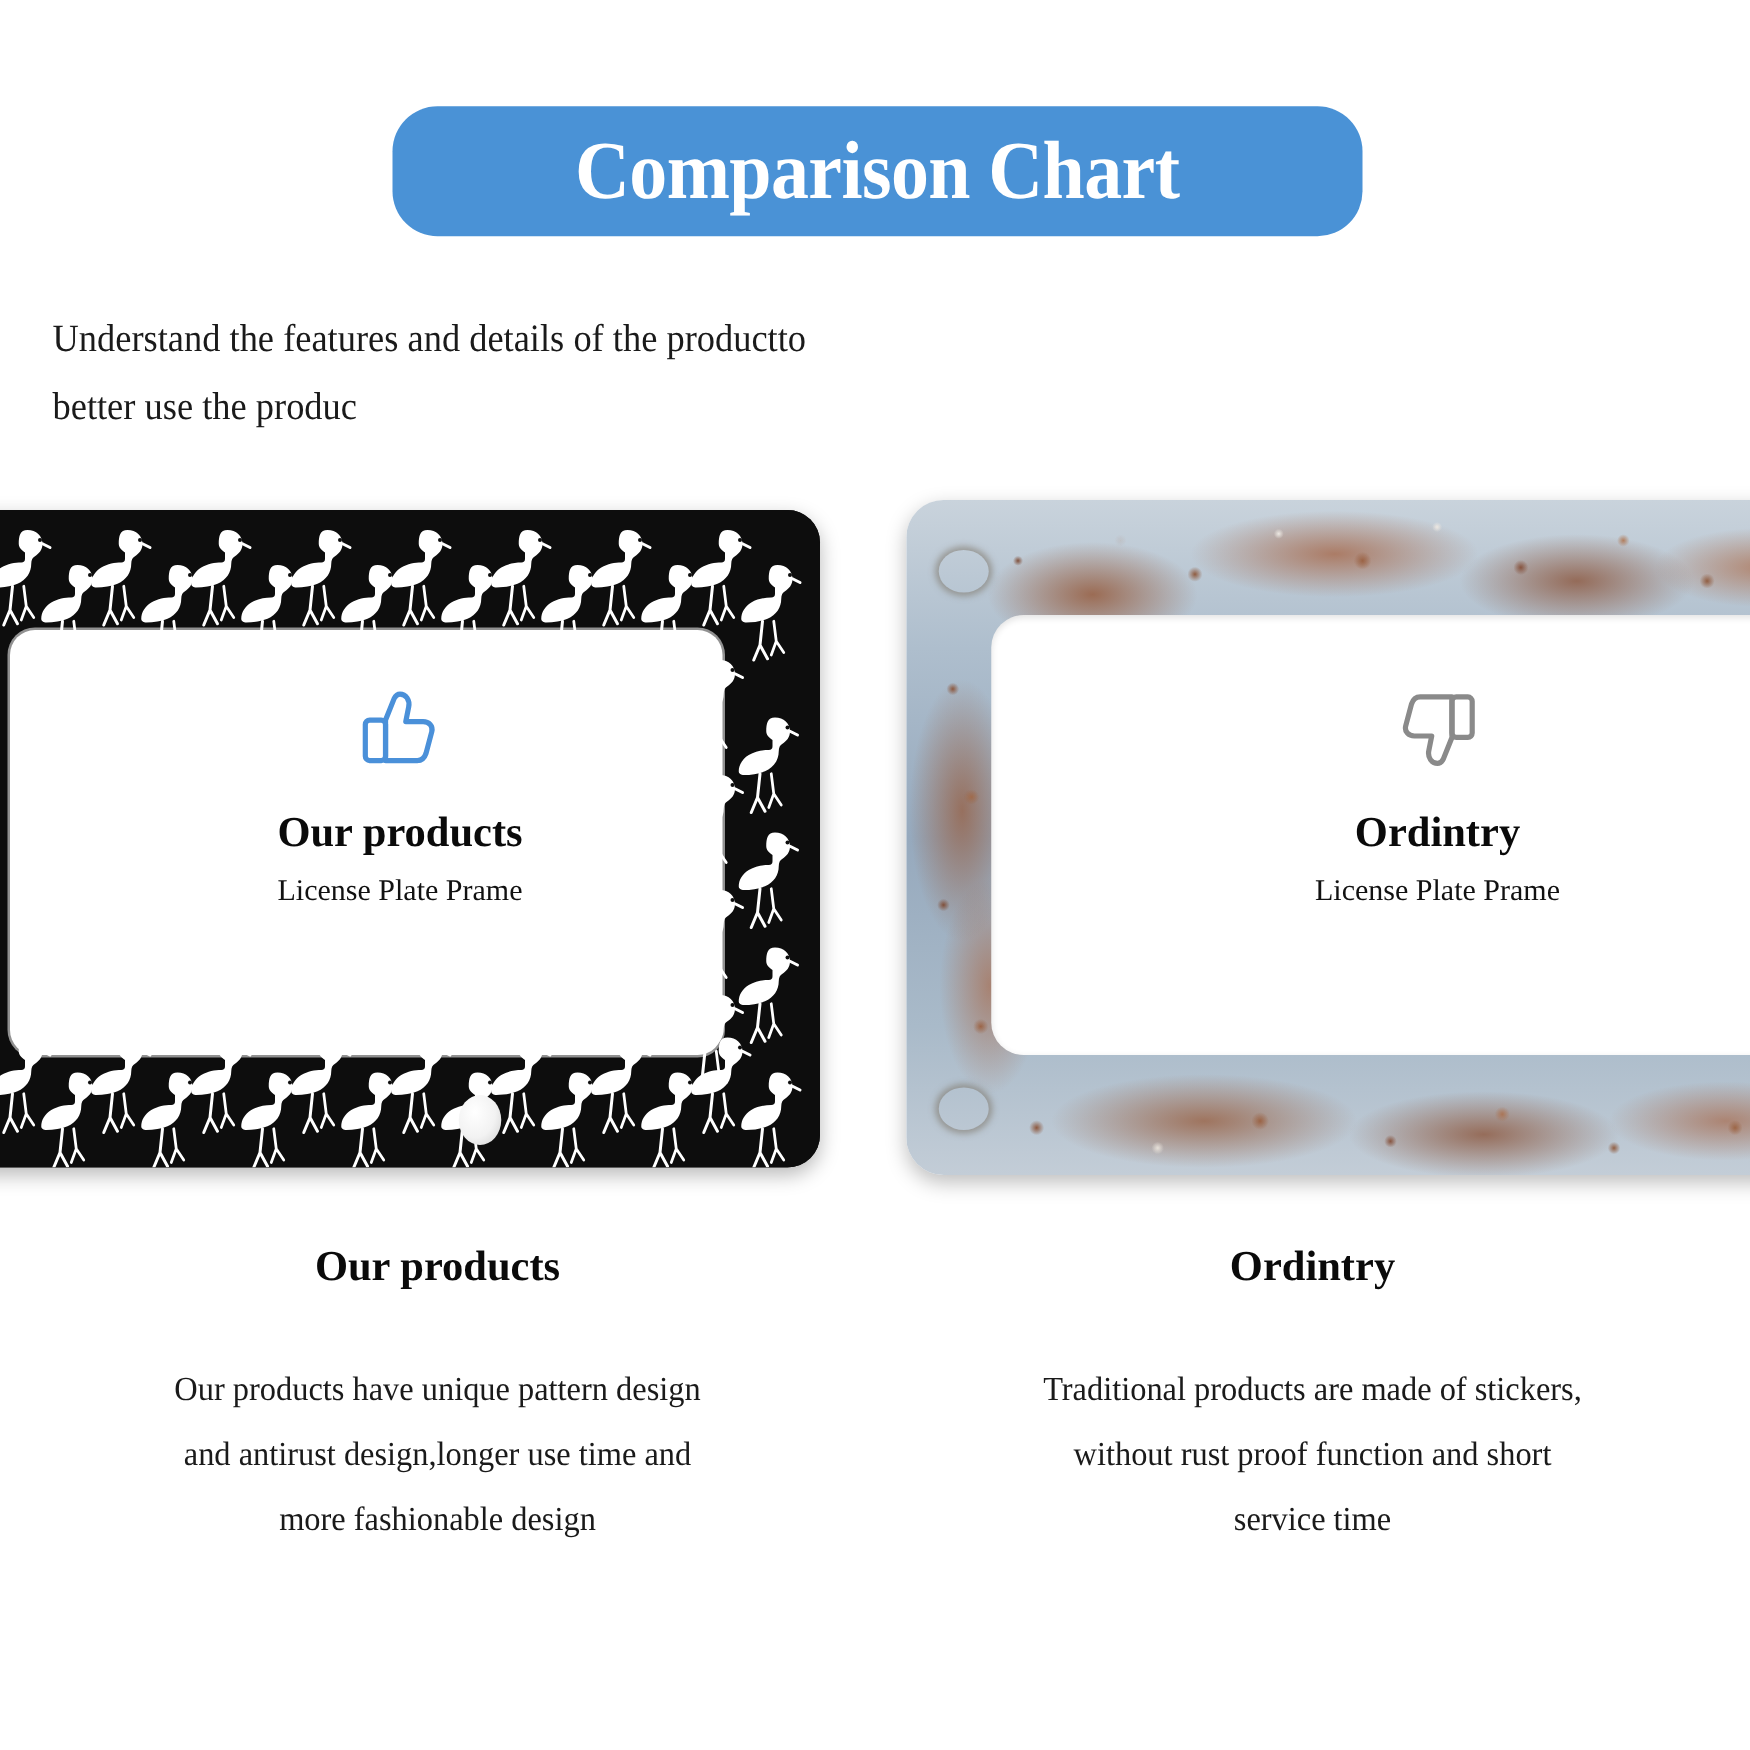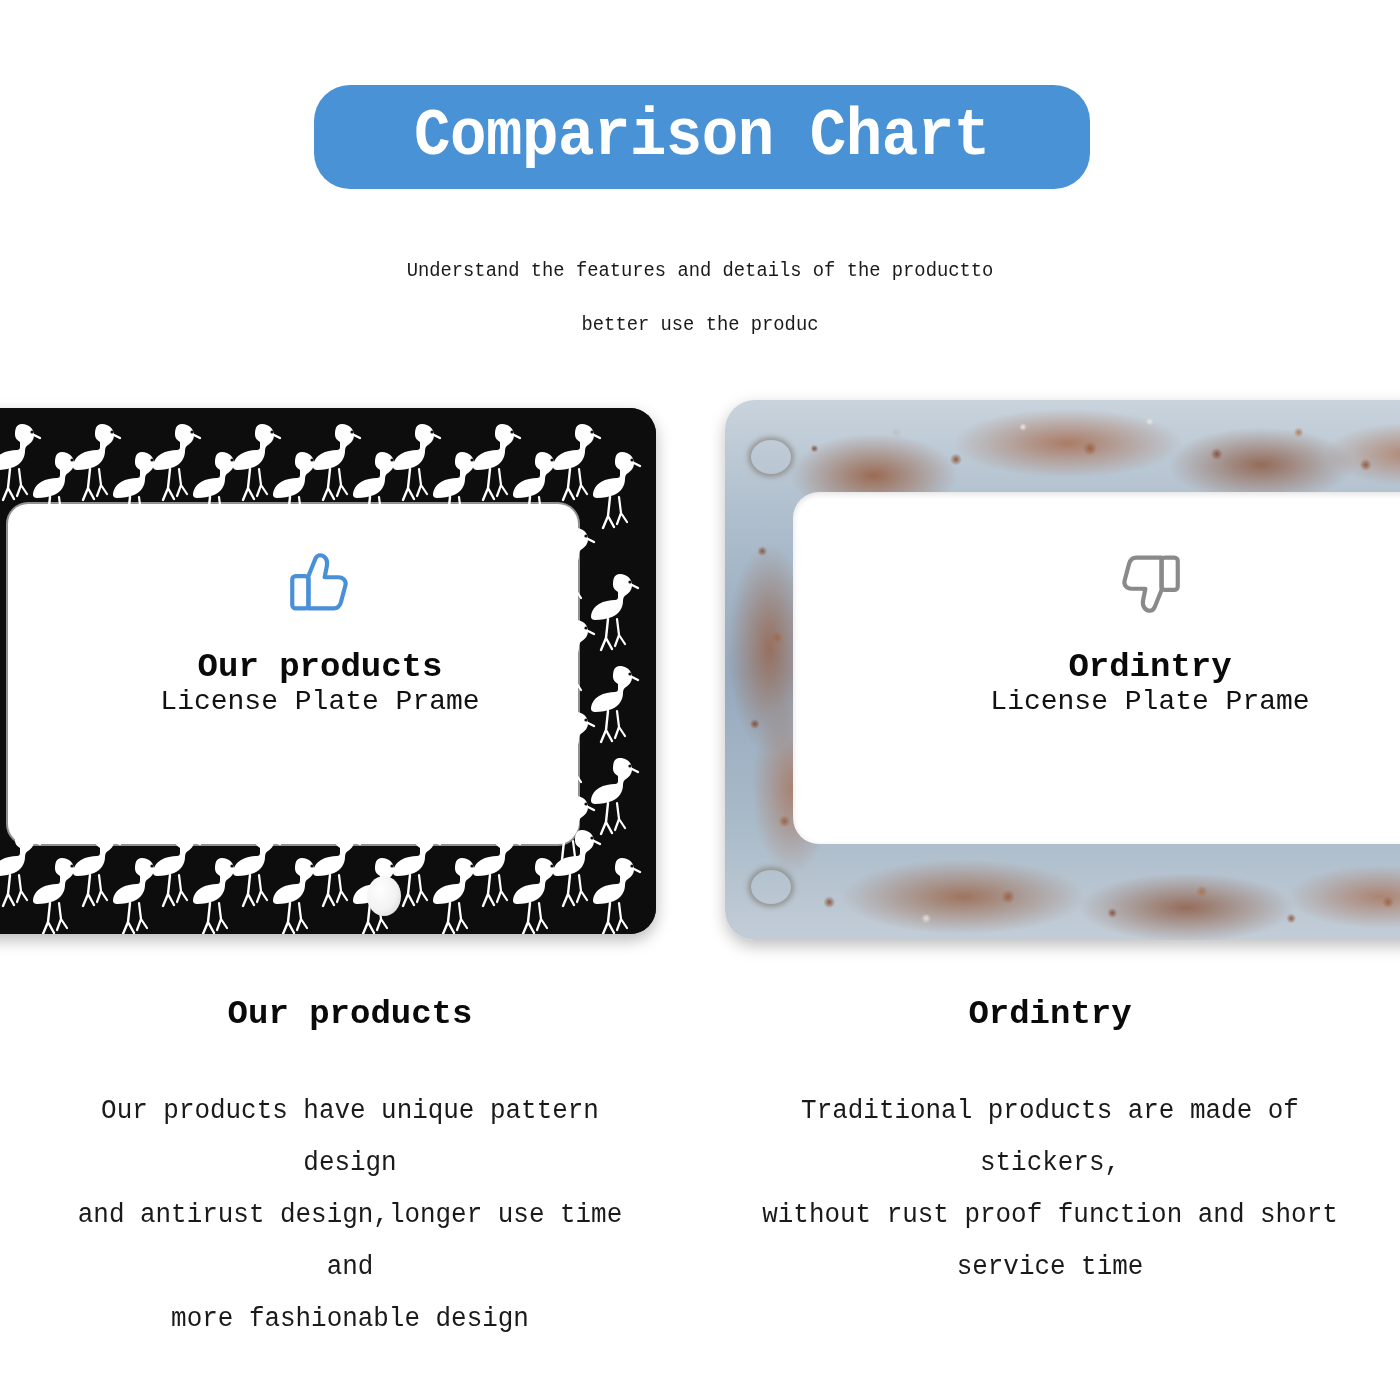--- a/index.html
+++ b/index.html
@@ -6,21 +6,21 @@
     margin: 0;
     padding: 0;
     background: #ffffff;
   }
   #page {
     position: relative;
     width: 1400px;
     height: 1400px;
     background: #ffffff;
     overflow: hidden;
-    font-family: Liberation Mono, monospace;
+    font-family: Liberation Serif, serif;
     color: #111111;
   }
 
   
   #title-banner {
     position: absolute;
     left: 314px;
     top: 85px;
     width: 776px;
     height: 104px;
@@ -39,22 +39,21 @@
     transform: scaleX(0.92);
     white-space: nowrap;
   }
 
   
   #subtitle {
     position: absolute;
     left: 0;
     top: 244px;
     width: 1400px;
-    text-align: center;
-    font-size: 20px;
+    font-size: 31px;
     line-height: 54px;
     color: #1a1a1a;
   }
   #subtitle div { transform: scaleX(0.94); }
 
   
   #product-band {
     position: absolute;
     left: 0;
     top: 390px;
@@ -182,21 +181,22 @@
 
   .icon-wrap { height: 86px; display: flex; align-items: center; justify-content: center; }
   .card-heading {
     font-size: 34px;
     font-weight: bold;
     margin-top: 22px;
     letter-spacing: 0px;
     color: #0a0a0a;
   }
   .card-sub {
-    font-size: 28px;
+    font-size: 24px;
+    margin-top: 14px;
     color: #111111;
     white-space: nowrap;
   }
 
   
   #bottom-row {
     position: absolute;
     left: 0;
     top: 995px;
     width: 1400px;

